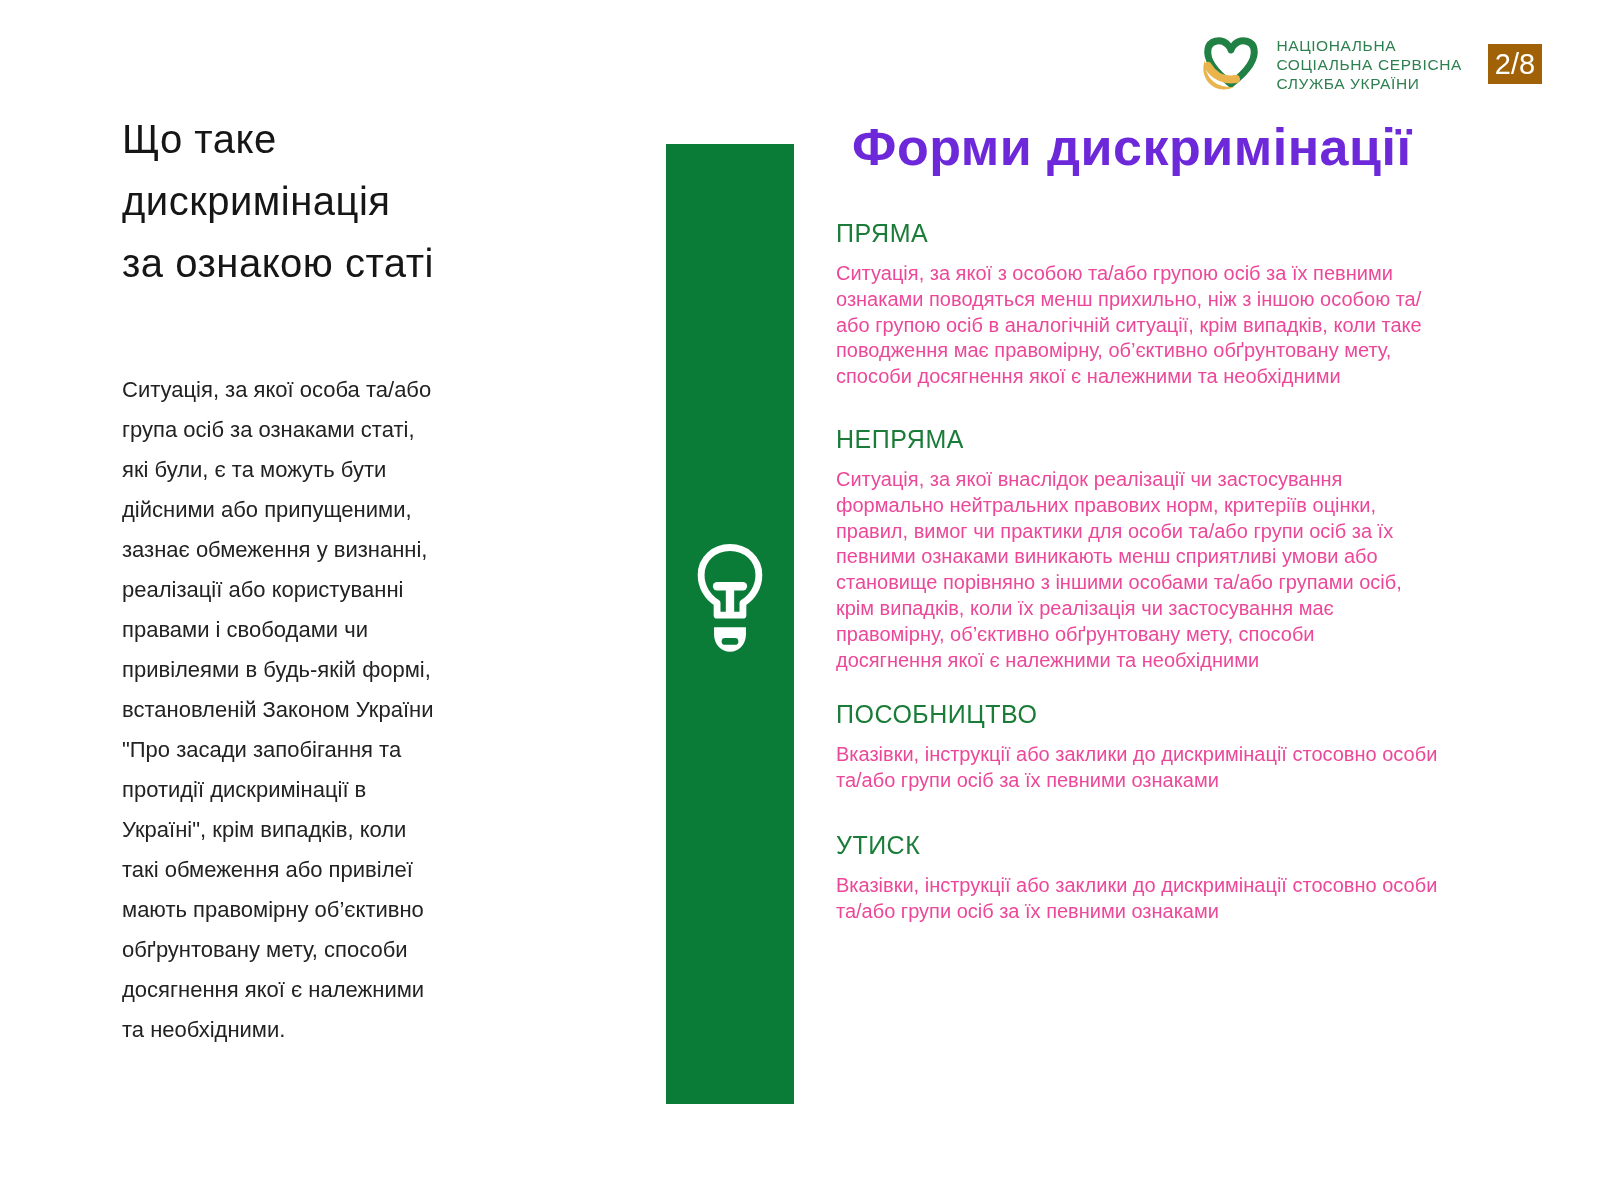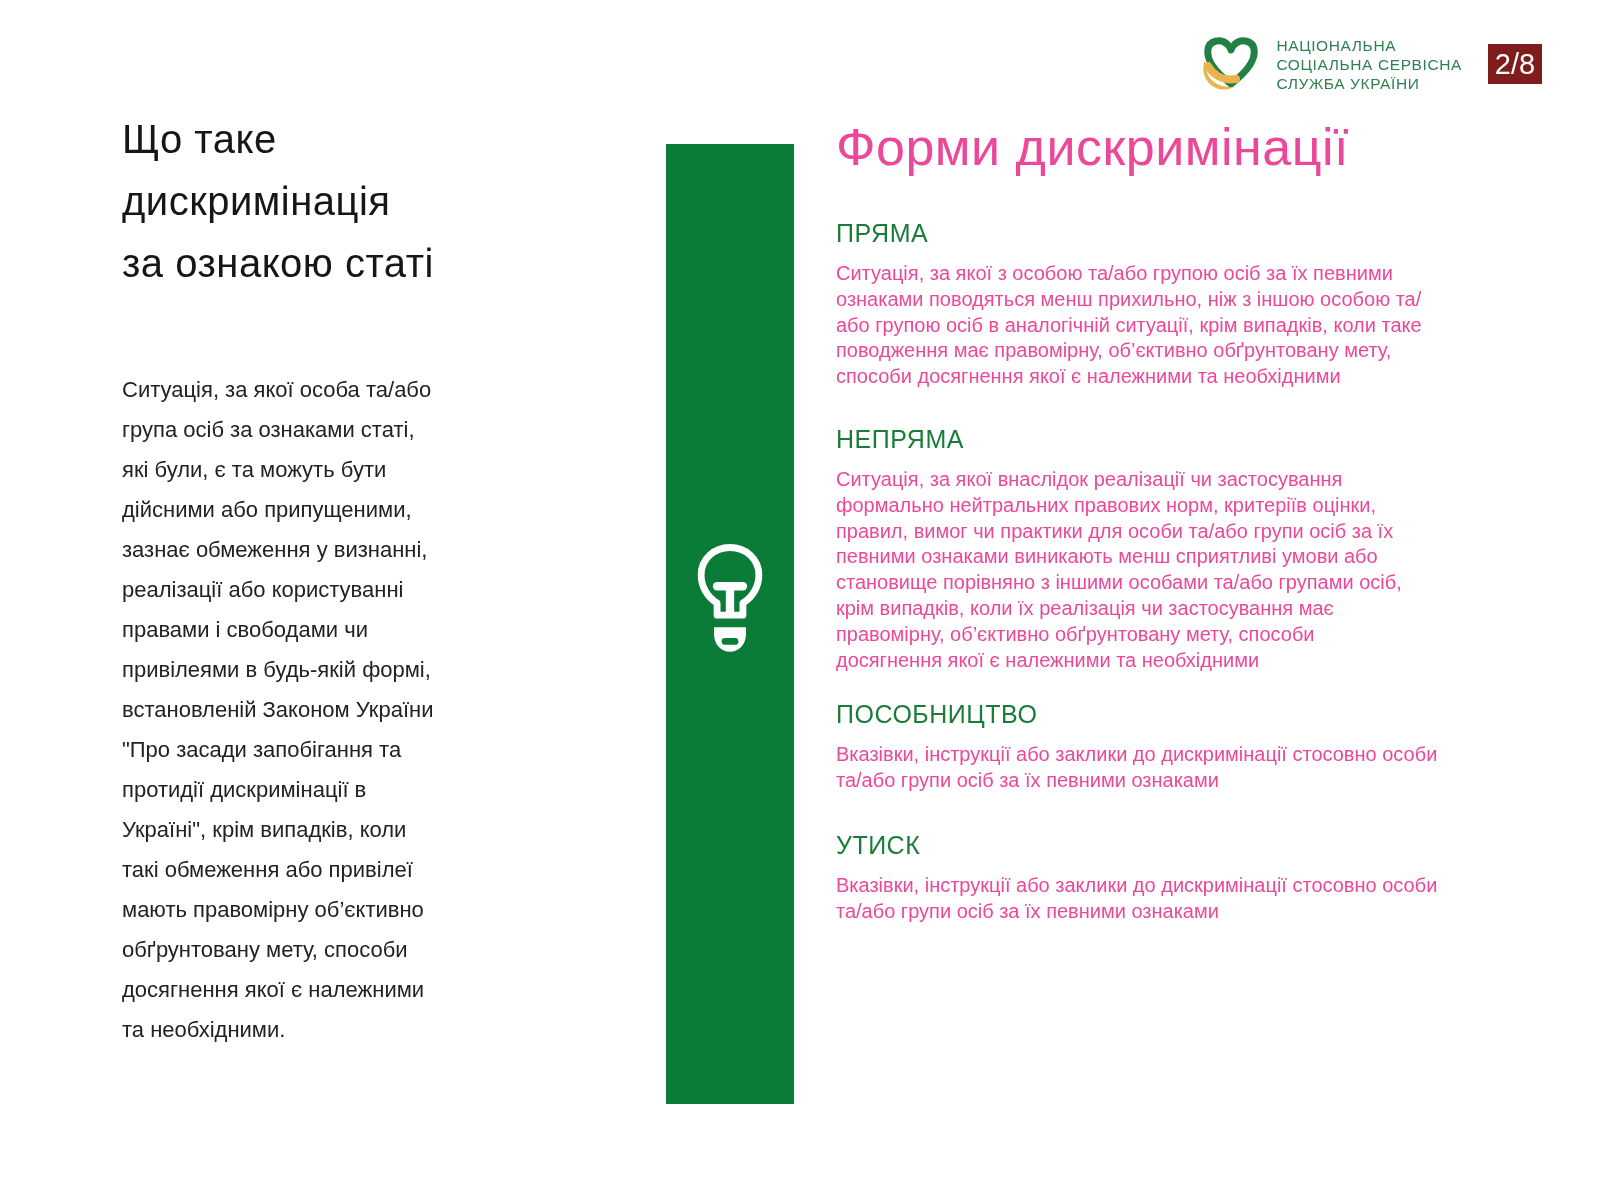--- a/index.html
+++ b/index.html
@@ -6,39 +6,39 @@
   html,body { width:1600px; height:1200px; background:#ffffff; overflow:hidden;
               font-family:"Liberation Sans", sans-serif; }
   .canvas { position:relative; width:1600px; height:1040px; background:#fff; }
 
   
   .brand { position:absolute; top:32px; right:58px; display:flex; align-items:center; gap:14px; }
   .brand-mark { width:62px; height:64px; flex:0 0 auto; }
   .brand-lines { display:flex; flex-direction:column; justify-content:center;
                  color:#2f8050; font-size:15.5px; line-height:19px; font-weight:400;
                  letter-spacing:0.6px; white-space:pre-line; }
-  .page-badge { margin-left:12px; background:#7f1d1d; color:#ffffff; width:54px; height:40px;
+  .page-badge { margin-left:12px; background:#a16207; color:#ffffff; width:54px; height:40px;
                 display:flex; align-items:center; justify-content:center;
                 font-size:29px; font-weight:300; }
 
   
   .left-title { position:absolute; left:122px; top:108px; font-size:40px; line-height:62px;
                 font-weight:300; color:#161616; white-space:pre-line; letter-spacing:0.5px; }
   .left-body  { position:absolute; left:122px; top:370px; font-size:22px; line-height:40px;
                 font-weight:400; color:#222222; white-space:pre-line; }
 
   
   .green-bar { position:absolute; left:666px; top:144px; width:128px; height:960px;
                background:#0a7c38; }
   .bulb { position:absolute; left:26px; top:397px; width:76px; height:124px; }
 
   
   .right-col { position:absolute; left:836px; top:118px; width:720px; }
-  .right-title { font-size:52px; line-height:58px; font-weight:400; color:#ec4899;
-                 letter-spacing:0.5px; margin-bottom:42px; }
+  .right-title { font-size:52px; line-height:58px; font-weight:700; color:#6d28d9;
+                 letter-spacing:0.5px; margin-bottom:42px;margin-left:16px; }
   .section { margin-bottom:30px; }
   .section h3 { color:#1a7c38; font-size:25px; line-height:30px; font-weight:400;
                 letter-spacing:0.5px; margin-bottom:13px; }
   .section p { font-size:20px; line-height:25.8px; color:#ec4899; white-space:pre-line; }
   .section.s1 { margin-bottom:34px; }
   .section.s2 { margin-bottom:26px; }
   .section.s3 { margin-bottom:36px; }
   .section.s4 { margin-bottom:36px; }
 </style>
 </head>

